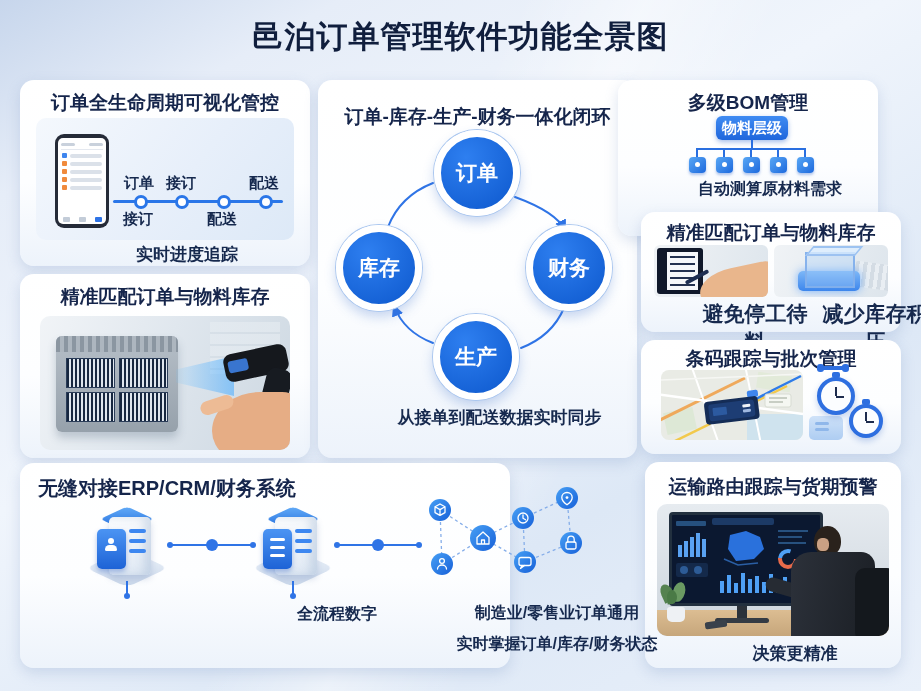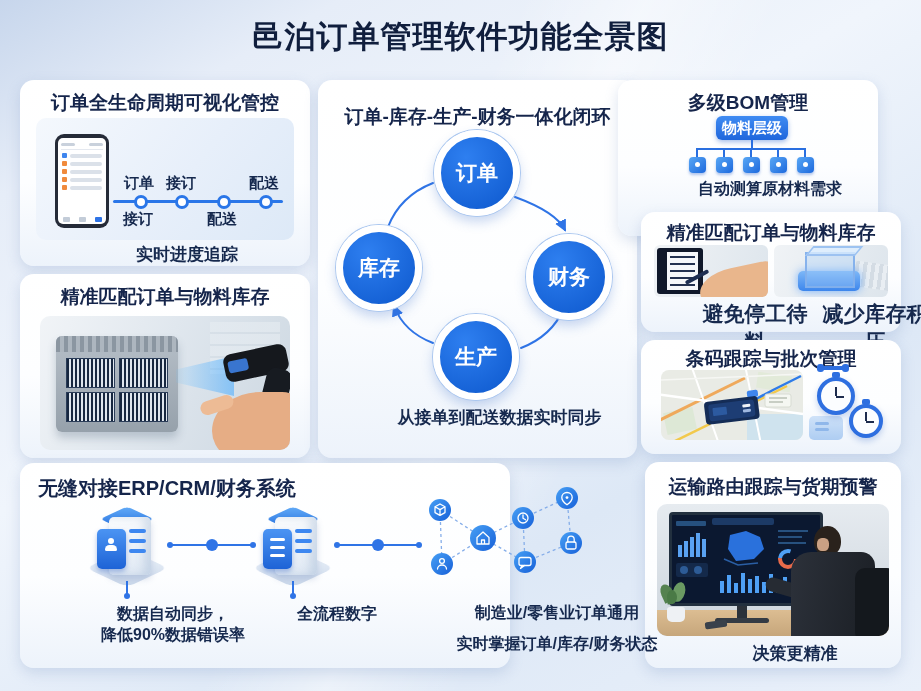--- a/index.html
+++ b/index.html
@@ -248,21 +248,21 @@
           <path d="M0,0 L6,3 L0,6 Z" fill="#2f74e6"></path>
         </marker>
       </defs>
       <path d="M197 117 Q238 132 247 150" stroke="#2f74e6" stroke-width="2" fill="none" stroke-linecap="round" marker-end="url(#arr)"></path>
       <path d="M246 228 Q234 256 203 268" stroke="#2f74e6" stroke-width="2" fill="none" stroke-linecap="round"></path>
       <path d="M115 263 Q86 252 76 226" stroke="#2f74e6" stroke-width="2" fill="none" stroke-linecap="round" marker-end="url(#arr)"></path>
       <path d="M70 147 Q82 116 115 103" stroke="#2f74e6" stroke-width="2" fill="none" stroke-linecap="round"></path>
     </svg>
     <div class="cyc" style="left:116px;top:50px;">订单</div>
     <div class="cyc" style="left:18px;top:145px;">库存</div>
-    <div class="cyc" style="left:208px;top:154px;">财务</div>
+    <div class="cyc" style="left:208px;top:145px;">财务</div>
     <div class="cyc" style="left:115px;top:234px;">生产</div>
     <div class="cap cyc-cap">从接单到配送数据实时同步</div>
   </div>
 
   <div class="card" id="card-bom">
     <div class="card-h" style="top:10px;">多级BOM管理</div>
     <div class="bom-box">物料层级</div>
     <div class="bom-stem"></div>
     <div class="bom-bar"></div>
     <div class="bom-stub" style="left:78px;"></div>
@@ -470,23 +470,19 @@
           <path d="M108 31.8 v3.4 l2.6 1.6"></path>
         <path d="M152 9.5 c3 0 5.2 2.2 5.2 4.9 0 3.5 -5.2 7.4 -5.2 7.4 s-5.2 -3.9 -5.2 -7.4 c0 -2.7 2.2 -4.9 5.2 -4.9 z"></path>
         <circle cx="152" cy="14.6" r="1.4" fill="#fff" stroke="none"></circle>
         <rect x="104" y="74.5" width="12" height="8" rx="2"></rect>
           <path d="M107 82.5 l-1.5 3 4 -3"></path>
         <path d="M152.8 59 v-2.6 a3.2 3.2 0 0 1 6.4 0 V59"></path>
           <rect x="151" y="59" width="10" height="7" rx="1.5"></rect>
       </g>
     </svg>
 
-    <div class="cap erp-cap" style="left:26px;top:140px;width:166px;">
-      <div>数据自动同步，</div>
-        <div>降低90%数据错误率</div>
-    </div>
     <div class="cap erp-cap" style="left:210px;top:140px;width:126px;text-align:center;">
       <div>全流程数字</div>
     </div>
     <div class="cap erp-cap" style="left:378px;top:170px;width:230px;">实时掌握订单/库存/财务状态</div>
     <div class="cap erp-cap" style="left:388px;top:139px;width:210px;">制造业/零售业订单通用</div>
   </div>
 </div>
 
 </body></html>

